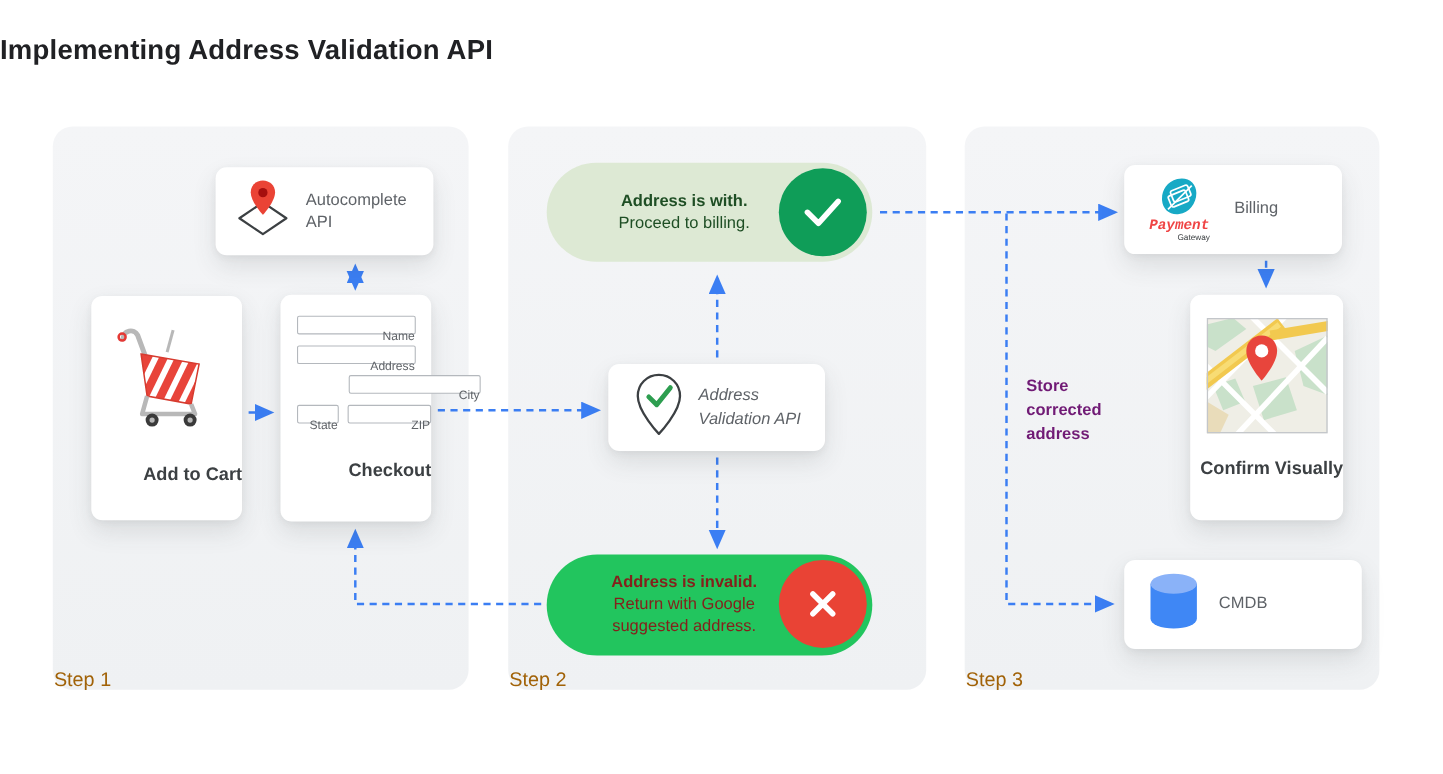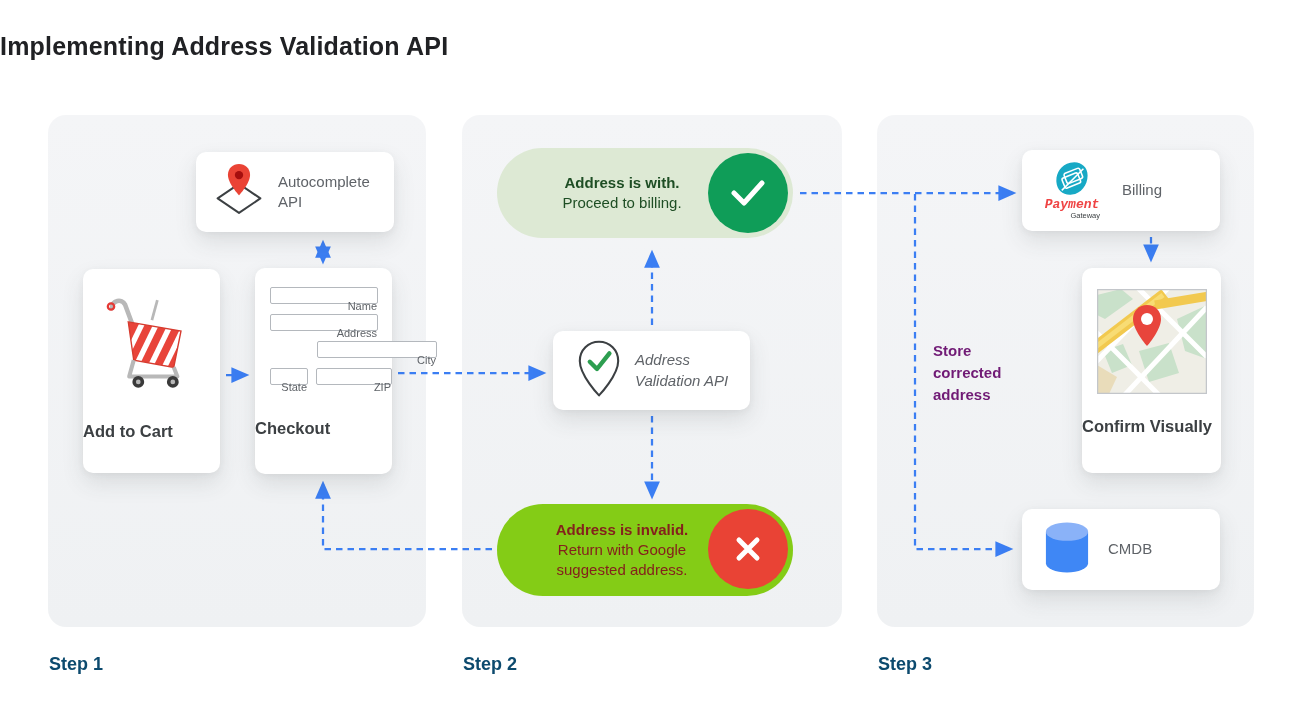--- a/index.html
+++ b/index.html
@@ -10,52 +10,52 @@
 
   .title { top:32px; left:0; width:100%; text-align:left;
            font-size:25px; font-weight:700; color:#202124; letter-spacing:.2px; }
 
   .panel { top:115px; height:512px; border-radius:18px;
            background:linear-gradient(180deg,#f4f5f7 0%,#eff1f3 100%); }
   .panel-1 { left:48px;  width:378px; }
   .panel-2 { left:462px; width:380px; }
   .panel-3 { left:877px; width:377px; }
 
-  .step-label { top:654px; font-size:18px; font-weight:700; color:#0c4a6e; }
+  .step-label { top:608px; font-size:18px; font-weight:400; color:#a16207; }
   .step-1 { left:49px; } .step-2 { left:463px; } .step-3 { left:878px; }
 
   .card { background:#fff; border-radius:10px;
           box-shadow:0 10px 22px rgba(60,64,67,.12), 0 2px 6px rgba(60,64,67,.06); }
 
   .api-card { display:flex; align-items:center; }
   .api-label { font-size:15px; color:#5f6368; line-height:1.35; }
 
   .card-autocomplete { left:196px; top:152px; width:198px; height:80px; padding-left:14px; gap:10px;justify-content:flex-end; }
   .card-validation   { left:553px; top:331px; width:197px; height:79px; padding-left:22px; gap:12px;font-style:italic; }
   .card-billing      { left:1022px; top:150px; width:198px; height:81px; padding-left:14px; gap:14px; }
-  .card-cmdb         { left:1022px; top:509px; width:198px; height:81px; padding-left:22px; gap:18px; }
+  .card-cmdb         { left:1022px; top:509px; width:216px; height:81px; padding-left:22px; gap:18px; }
 
   .card-cart     { left:83px;  top:269px; width:137px; height:204px; }
   .card-checkout { left:255px; top:268px; width:137px; height:206px; }
   .card-confirm  { left:1082px; top:268px; width:139px; height:205px; }
 
-  .caption { position:absolute; left:0; right:0; top:150px; text-align:left;
+  .caption { position:absolute; left:0; right:0; top:150px; text-align:right;
              font-size:16.5px; font-weight:700; color:#3c4043; line-height:1.3; }
 
   .field { position:absolute; height:17px; background:#fff; border:1px solid #b4b8bd;
            border-radius:2px; font-size:11px; color:#5f6368; padding:12px 0 0 5px;text-align:right; }
   .f-name    { left:15px; top:19px;  width:108px; }
   .f-address { left:15px; top:46px;  width:108px; }
   .f-city    { left:15px; top:73px;  width:120px;margin-left:47px; }
   .f-state   { left:15px; top:100px; width:38px;  }
   .f-zip     { left:61px; top:100px; width:76px;  }
 
   .pill { border-radius:46px; }
   .pill-valid   { left:497px; top:148px; width:296px; height:90px; background:#dde9d4; }
-  .pill-invalid { left:497px; top:504px; width:296px; height:92px; background:#84cc16; }
+  .pill-invalid { left:497px; top:504px; width:296px; height:92px; background:#22c55e; }
   .pill-text { position:absolute; left:48px; right:94px; top:0; bottom:0;
                display:flex; flex-direction:column; justify-content:center;
                text-align:center; font-size:15px; line-height:20px; }
   .pill-valid   .pill-text { color:#1e4e24; }
   .pill-invalid .pill-text { color:#84211c; }
   .pill-title { font-weight:700; }
   .pill-circle { position:absolute; right:5px; top:5px; width:80px; height:80px;
                  border-radius:50%; display:flex; align-items:center; justify-content:center; }
   .circle-green { background:#0f9d58; }
   .circle-red   { background:#e94335; }

